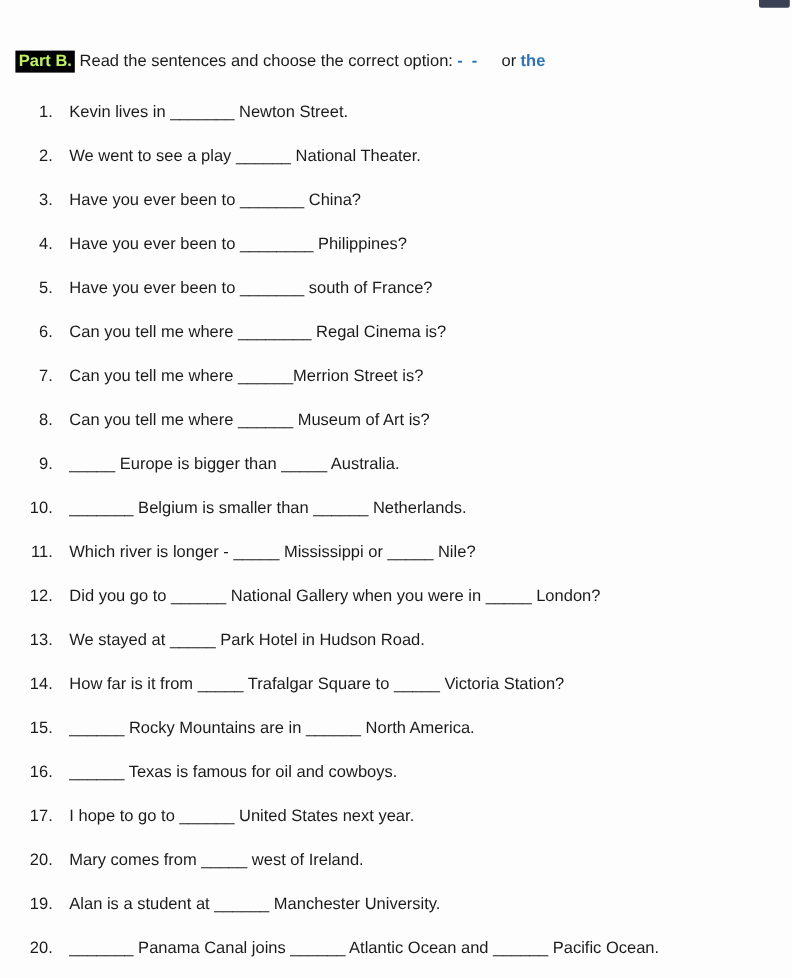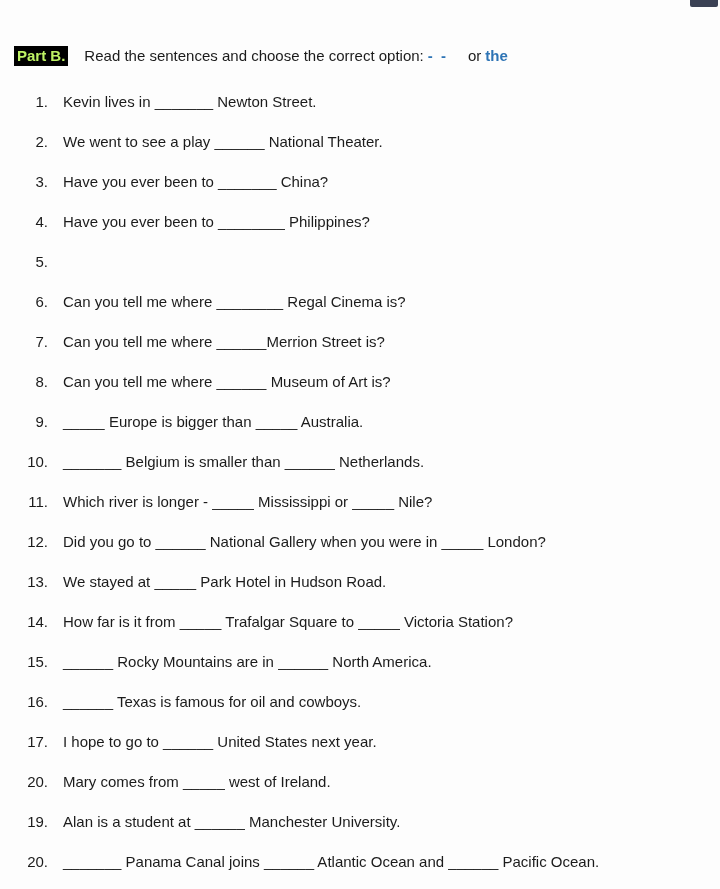--- a/index.html
+++ b/index.html
@@ -35,21 +35,21 @@
     line-height: 20px;
     white-space: nowrap;
   }
   .part-label {
     background: #000000;
     color: #bef264;
     padding: 1px 3px 2px 3px;
     font-weight: bold;
   }
   .instruction {
-    margin-left: 16px;
+    margin-left: 4px;
   }
   .opt-dashes {
     font-weight: bold;
     letter-spacing: 2px;
     margin-left: 4px;
   }
   .or {
     margin-left: 20px;
   }
   .opt-the {
@@ -106,20 +106,21 @@
       <div class="row">
         <span class="num">3.</span>
         <span class="text">Have you ever been to _______ China?</span>
       </div>
       <div class="row">
         <span class="num">4.</span>
         <span class="text">Have you ever been to ________ Philippines?</span>
       </div>
       <div class="row">
         <span class="num">5.</span>
+        <span class="text">Have you ever been to _______ south of France?</span>
       </div>
       <div class="row">
         <span class="num">6.</span>
         <span class="text">Can you tell me where ________ Regal Cinema is?</span>
       </div>
       <div class="row">
         <span class="num">7.</span>
         <span class="text">Can you tell me where ______Merrion Street is?</span>
       </div>
       <div class="row">

